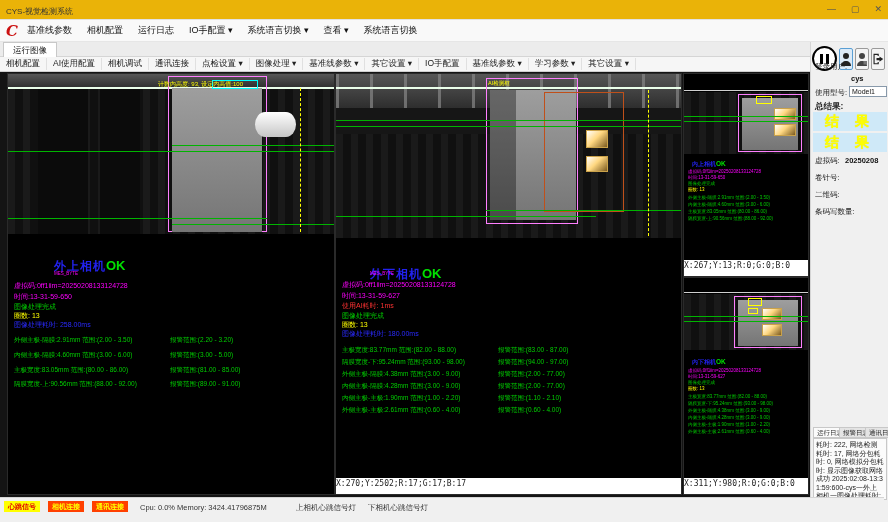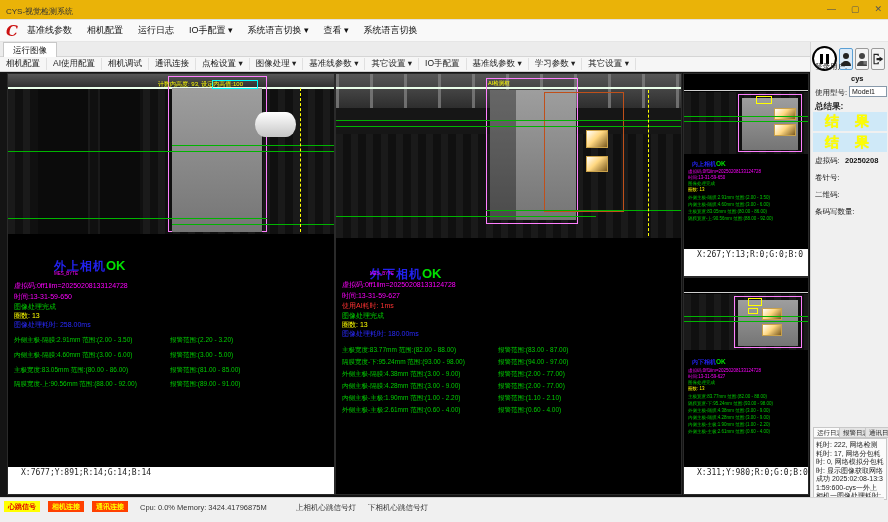--- a/index.html
+++ b/index.html
@@ -13,21 +13,21 @@
   .menubar{position:absolute;left:0;top:20px;width:888px;height:22px;background:#f9f9f9;display:flex;align-items:center;border-bottom:1px solid #e6e6e6}
   .logo{font-family:"DejaVu Serif",serif;font-style:italic;font-weight:bold;font-size:15px;color:#c11;margin:0 9px 0 6px}
   .menu-item{font-size:9px;color:#111;margin-right:15px;white-space:nowrap}
   .tabstrip{position:absolute;left:0;top:42px;width:810px;height:15px;background:#ececec;border-bottom:1px solid #d5d5d5}
   .tab-active{position:absolute;left:3px;top:0;height:15px;background:#fff;border:1px solid #c8c8c8;border-bottom:none;font-size:8.5px;color:#222;padding:2px 9px;white-space:nowrap}
   .toolbar{position:absolute;left:0;top:57px;width:810px;height:15px;background:#f6f6f6;border-bottom:1px solid #cfcfcf;display:flex;align-items:center}
   .tb-item{font-size:8.5px;color:#222;padding:0 6px;border-right:1px solid #e0e0e0;white-space:nowrap}
   
   .main{position:absolute;left:0;top:72px;width:810px;height:425px;background:#141414}
   .campanel{position:absolute;background:#000;outline:1px solid #2a2a2a}
-  .strip{position:absolute;left:0;bottom:0;width:100%;height:27px;background:#fff;font-family:"DejaVu Sans Mono",monospace;font-size:8px;color:#222;padding:1px 13px;white-space:nowrap}
+  .strip{position:absolute;left:0;bottom:0;width:100%;height:16px;background:#fff;font-family:"DejaVu Sans Mono",monospace;font-size:8px;color:#222;padding:1px 0;white-space:nowrap}
   
   .photo{position:absolute;overflow:hidden;background:#0e0e0e}
   .streaks{position:absolute;background:repeating-linear-gradient(90deg,#1a1a1a 0 7px,#101010 7px 15px)}
   .band{position:absolute;background:linear-gradient(180deg,#565656,#2e2e2e)}
   .posts{position:absolute;background:repeating-linear-gradient(90deg,rgba(130,130,130,.75) 0 3px,transparent 3px 34px)}
   .gray-block{position:absolute;background:linear-gradient(180deg,#9e9e9e,#757575)}
   .pink-rect{position:absolute;border:1px solid #ff7fff}
   .cyan-rect{position:absolute;border:1px solid #00ffff}
   .orange-rect{position:absolute;border:1.5px solid #c0501a}
   .gold-chip{position:absolute;background:linear-gradient(135deg,#ffffff,#ffd780 45%,#7a5a20);border:1px solid #caa24a}
@@ -137,21 +137,20 @@
     <div class="mes" style="left:46px;top:197px">MES_BYTE</div>
     <div class="t7 magenta" style="left:6px;top:207px">虚拟码:0ff1iim=20250208133124728</div>
     <div class="t7 magenta" style="left:6px;top:218px">时间:13-31-59-650</div>
     <div class="t7 green" style="left:6px;top:228px">图像处理完成</div>
     <div class="t7 yellow" style="left:6px;top:237px">圈数: 13</div>
     <div class="t7 blue" style="left:6px;top:246px">图像处理耗时: 258.00ms</div>
     <div class="mrow" style="left:6px;top:262px;width:314px"><span>外侧主极-隔膜:2.91mm 范围:(2.00 - 3.50)</span><span class="alarm">报警范围:(2.20 - 3.20)</span></div>
     <div class="mrow" style="left:6px;top:277px;width:314px"><span>内侧主极-隔膜:4.60mm 范围:(3.00 - 6.00)</span><span class="alarm">报警范围:(3.00 - 5.00)</span></div>
     <div class="mrow" style="left:6px;top:292px;width:314px"><span>主极宽度:83.05mm 范围:(80.00 - 86.00)</span><span class="alarm">报警范围:(81.00 - 85.00)</span></div>
     <div class="mrow" style="left:6px;top:306px;width:314px"><span>隔膜宽度-上:90.56mm 范围:(88.00 - 92.00)</span><span class="alarm">报警范围:(89.00 - 91.00)</span></div>
-    <div class="strip">X:7677;Y:891;R:14;G:14;B:14</div>
   </div>
 
   <div class="campanel" style="left:336px;top:2px;width:345px;height:420px">
     <div class="photo" style="left:0;top:0;width:345px;height:164px">
       <div class="band" style="left:0;top:0;width:345px;height:34px"></div>
       <div class="posts" style="left:0;top:0;width:345px;height:34px"></div>
       <div class="wline" style="left:0;top:13px;width:345px;height:1.5px"></div>
       <div class="streaks" style="left:0;top:34px;width:345px;height:130px"></div>
       <div class="darkcol" style="left:0;top:34px;width:345px;height:26px;background:#161616"></div>
       <div class="pink-rect" style="left:150px;top:4px;width:92px;height:146px"></div>
@@ -174,20 +173,21 @@
     <div class="t7 red" style="left:6px;top:227px">使用AI耗时: 1ms</div>
     <div class="t7 green" style="left:6px;top:237px">图像处理完成</div>
     <div class="t7 yellow" style="left:6px;top:246px">圈数: 13</div>
     <div class="t7 blue" style="left:6px;top:255px">图像处理耗时: 180.00ms</div>
     <div class="mrow" style="left:6px;top:272px;width:333px"><span>主极宽度:83.77mm 范围:(82.00 - 88.00)</span><span class="alarm">报警范围:(83.00 - 87.00)</span></div>
     <div class="mrow" style="left:6px;top:284px;width:333px"><span>隔膜宽度-下:95.24mm 范围:(93.00 - 98.00)</span><span class="alarm">报警范围:(94.00 - 97.00)</span></div>
     <div class="mrow" style="left:6px;top:296px;width:333px"><span>外侧主极-隔膜:4.38mm 范围:(3.00 - 9.00)</span><span class="alarm">报警范围:(2.00 - 77.00)</span></div>
     <div class="mrow" style="left:6px;top:308px;width:333px"><span>内侧主极-隔膜:4.28mm 范围:(3.00 - 9.00)</span><span class="alarm">报警范围:(2.00 - 77.00)</span></div>
     <div class="mrow" style="left:6px;top:320px;width:333px"><span>内侧主极-主极:1.90mm 范围:(1.00 - 2.20)</span><span class="alarm">报警范围:(1.10 - 2.10)</span></div>
     <div class="mrow" style="left:6px;top:332px;width:333px"><span>外侧主极-主极:2.61mm 范围:(0.60 - 4.00)</span><span class="alarm">报警范围:(0.60 - 4.00)</span></div>
+    <div class="strip">X:270;Y:2502;R:17;G:17;B:17</div>
   </div>
 
   <div class="campanel" style="left:684px;top:2px;width:124px;height:202px">
     <div class="wline" style="left:0;top:16px;width:124px;height:1px;background:#cfcfcf"></div>
     <div class="photo" style="left:0;top:18px;width:124px;height:62px">
       <div class="streaks" style="left:0;top:0;width:124px;height:62px"></div>
       <div class="pink-rect" style="left:54px;top:2px;width:64px;height:58px"></div>
       <div class="gray-block" style="left:58px;top:6px;width:56px;height:52px"></div>
       <div class="ybox" style="left:72px;top:4px;width:16px;height:8px"></div>
       <div class="gold-chip" style="left:90px;top:16px;width:22px;height:12px"></div>

